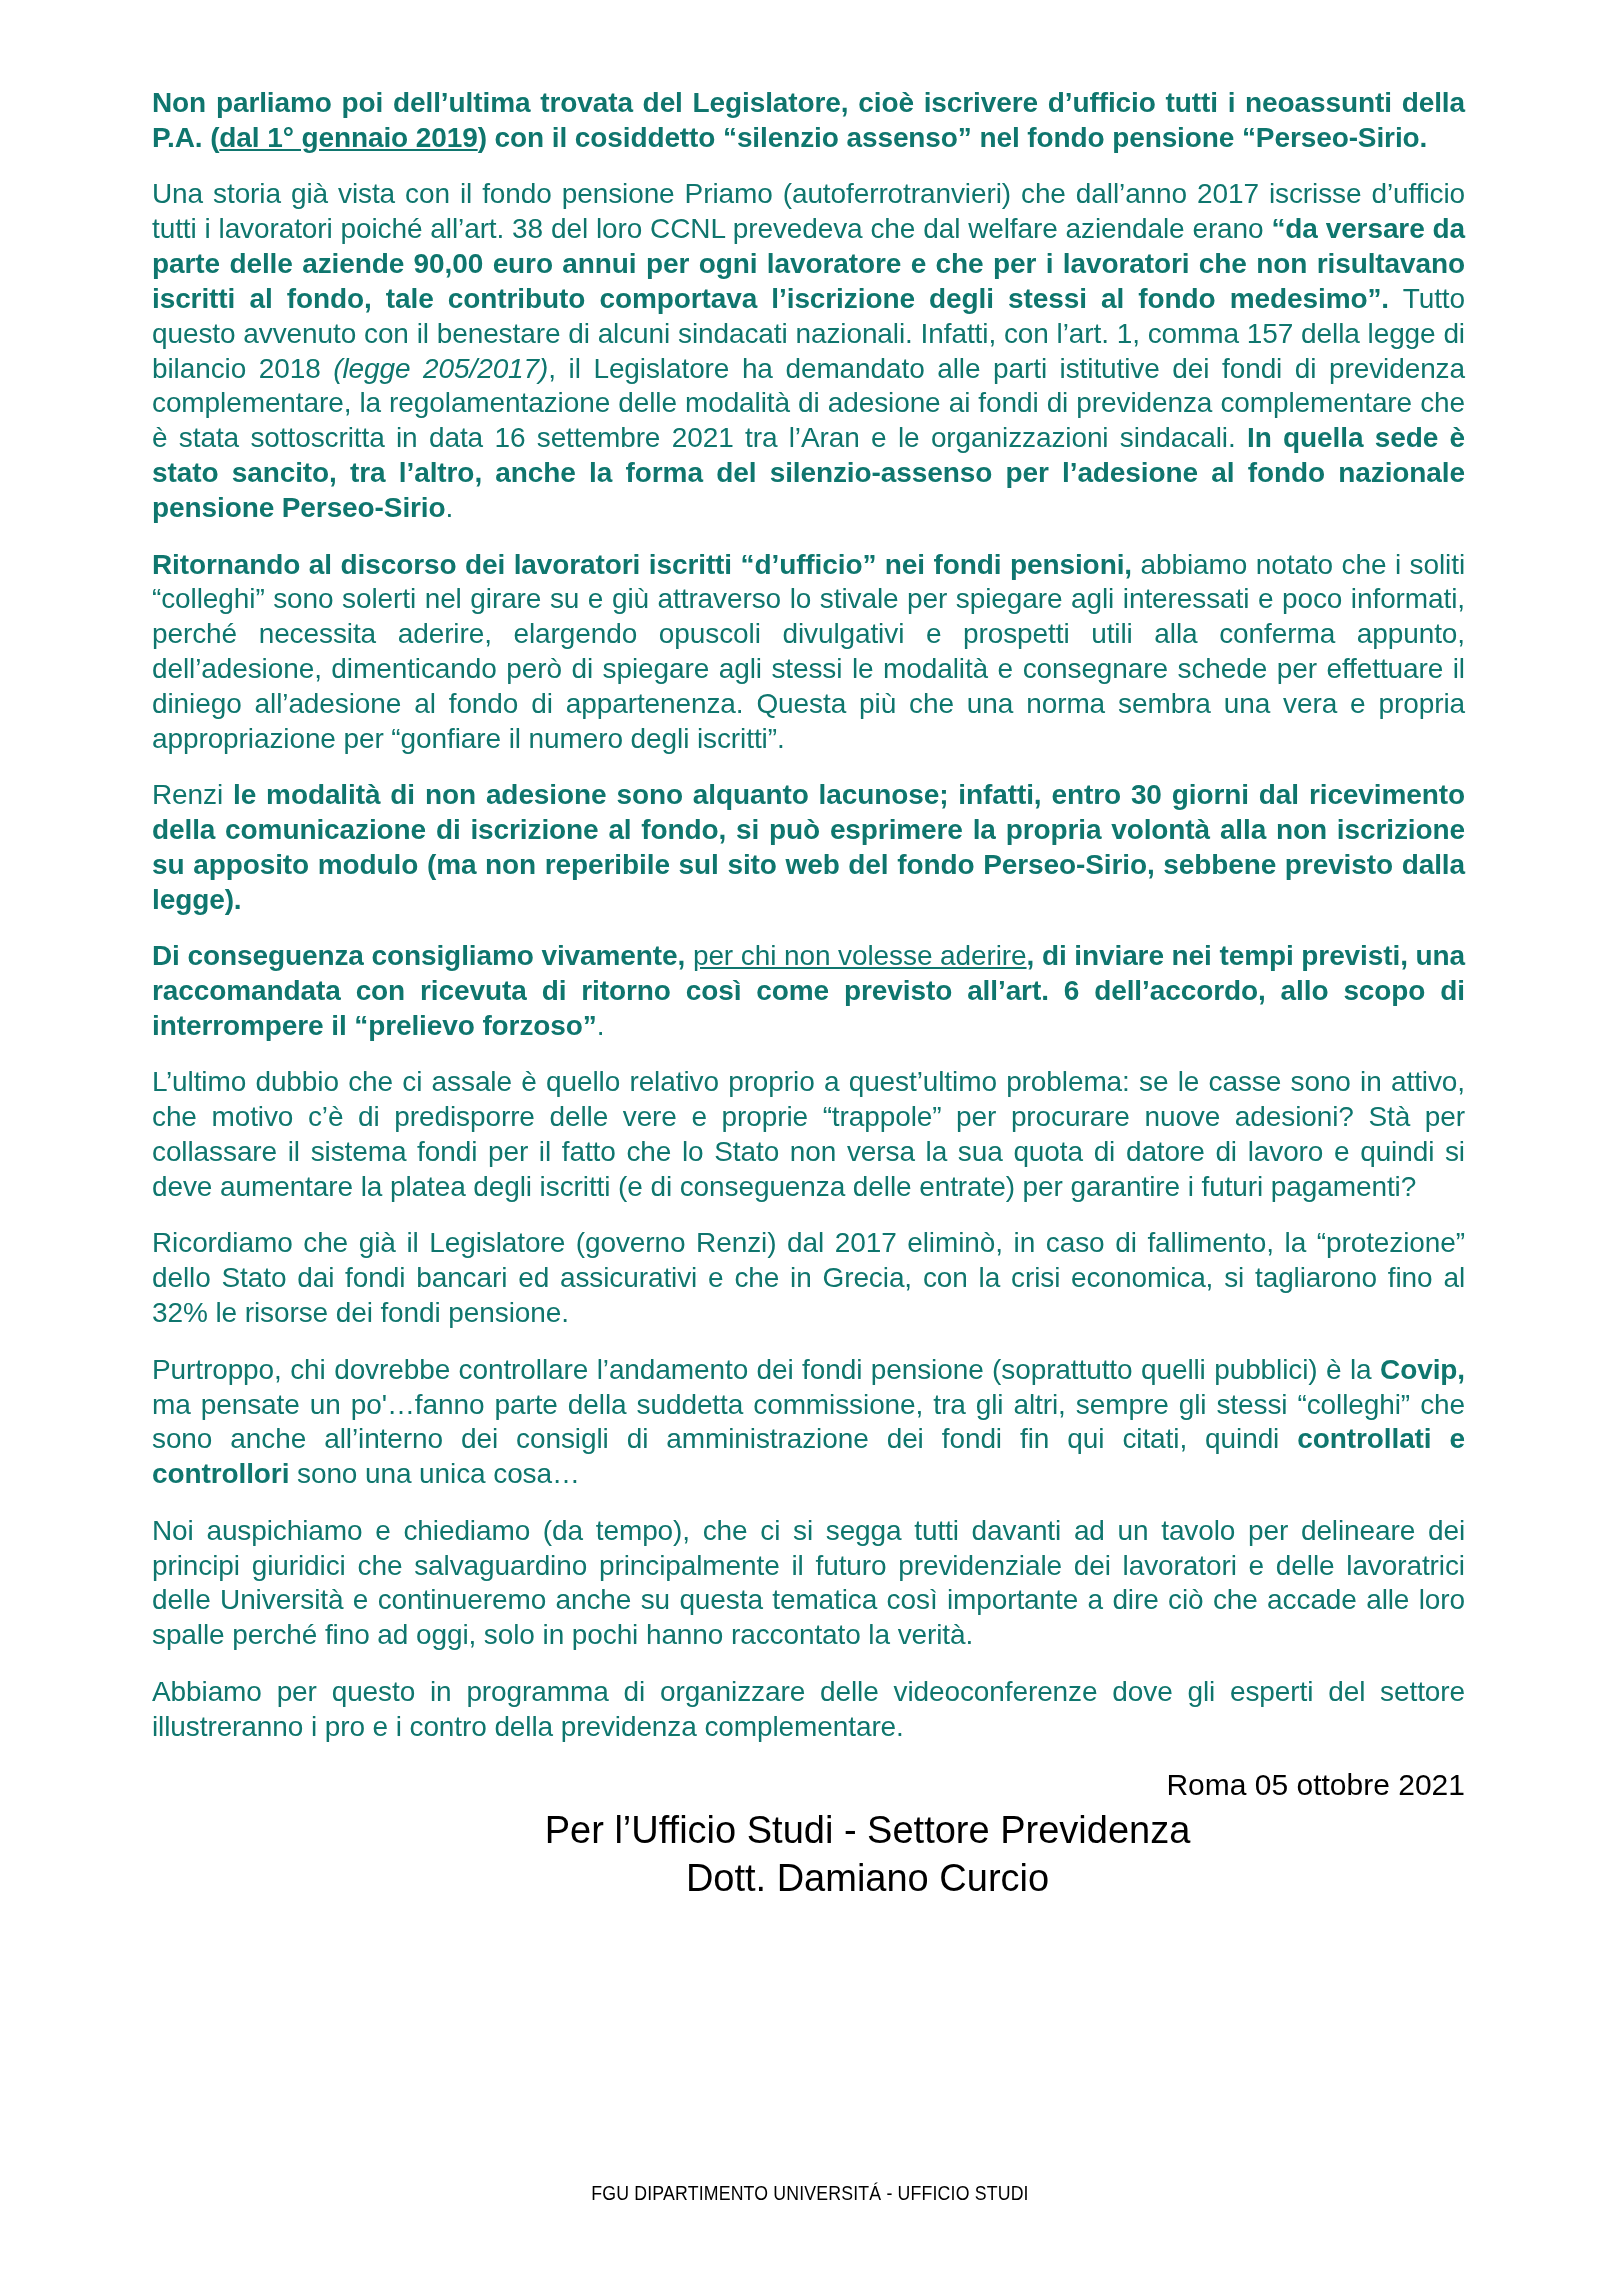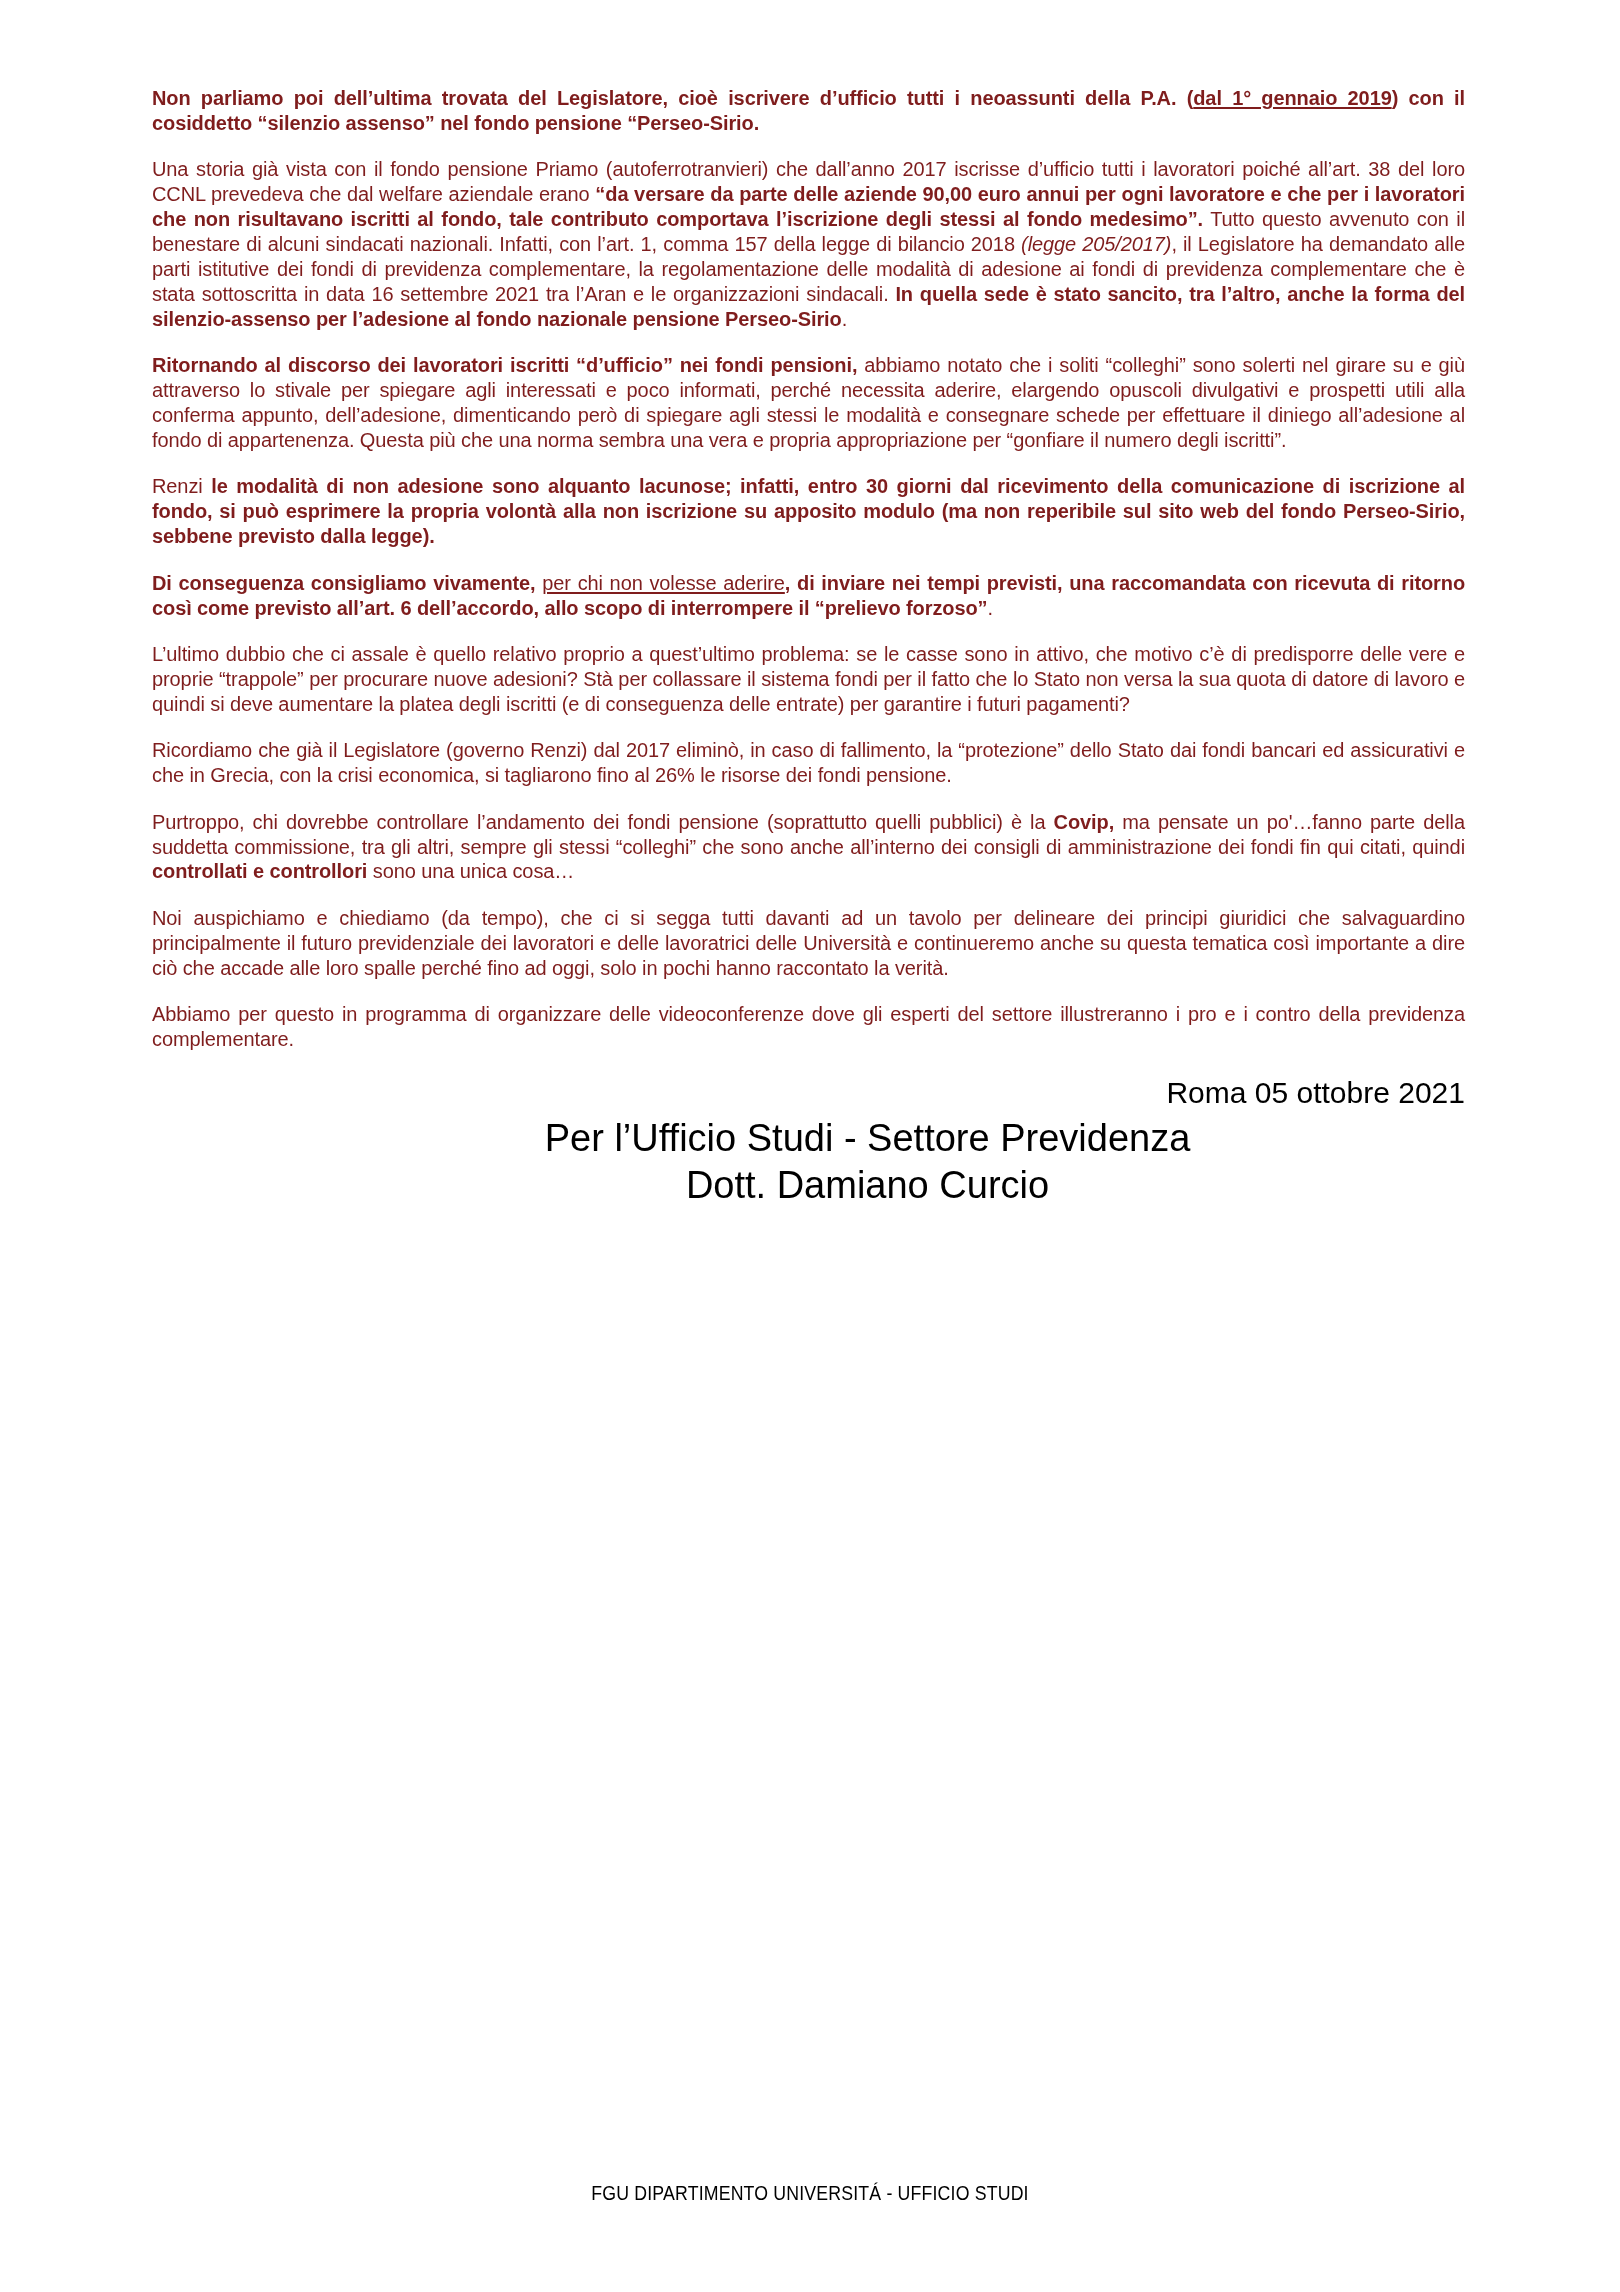--- a/index.html
+++ b/index.html
@@ -19,25 +19,25 @@
     overflow: hidden;
   }
   .content {
     position: absolute;
     left: 152px;
     top: 86px;
     width: 1313px;
   }
   p.para {
     margin: 0 0 21.6px 0;
-    font-size: 20px;
+    font-size: 28px;
     line-height: 1.245;
     text-align: justify;
     text-justify: inter-word;
-    color: #7f1d1d;
+    color: #0f766e;
     font-stretch: condensed;
     letter-spacing: -0.1px;
   }
   p.para:last-child { margin-bottom: 0; }
   .b { font-weight: bold; }
   .i { font-style: italic; }
   .u { text-decoration: underline; text-underline-offset: 2px; }
   .bu { font-weight: normal; text-decoration: underline; text-underline-offset: 2px;}
   .date-line {
     margin: 0 0 3.9px 0;
@@ -81,21 +81,21 @@
     <p class="para"><span>Una storia già vista con il fondo pensione Priamo (autoferrotranvieri) che dall’anno 2017 iscrisse d’ufficio tutti i lavoratori poiché all’art. 38 del loro CCNL prevedeva che dal welfare aziendale erano </span><span class="b">“da versare da parte delle aziende 90,00 euro annui per ogni lavoratore e che per i lavoratori che non risultavano iscritti al fondo, tale contributo comportava l’iscrizione degli stessi al fondo medesimo”.</span><span> Tutto questo avvenuto con il benestare di alcuni sindacati nazionali.  Infatti, con l’art. 1, comma 157 della legge di bilancio 2018 </span><span class="i">(legge 205/2017)</span><span>, il Legislatore ha demandato alle parti istitutive dei fondi di previdenza complementare, la regolamentazione delle modalità di adesione ai fondi di previdenza complementare che è stata sottoscritta in data 16 settembre 2021 tra l’Aran e le organizzazioni sindacali. </span><span class="b">In quella sede è stato sancito, tra l’altro, anche la forma del silenzio-assenso per l’adesione al fondo nazionale pensione Perseo-Sirio</span><span>.</span></p>
 
     <p class="para"><span class="b">Ritornando al discorso dei lavoratori iscritti “d’ufficio” nei fondi pensioni,</span><span> abbiamo notato che i soliti “colleghi” sono solerti nel girare su e giù attraverso lo stivale per spiegare agli interessati e poco informati, perché necessita aderire, elargendo opuscoli divulgativi e prospetti utili alla conferma appunto, dell’adesione, dimenticando però di spiegare agli stessi le modalità e consegnare schede per effettuare il diniego all’adesione al fondo di appartenenza. Questa più che una norma sembra una vera e propria appropriazione per “gonfiare il numero degli iscritti”.</span></p>
 
     <p class="para"><span>Renzi </span><span class="b">le modalità di non adesione sono alquanto lacunose; infatti, entro 30 giorni dal ricevimento della comunicazione di iscrizione al fondo, si può esprimere la propria volontà alla non iscrizione su apposito modulo (ma non reperibile sul sito web del fondo Perseo-Sirio, sebbene previsto dalla legge).</span></p>
 
     <p class="para"><span class="b">Di conseguenza consigliamo vivamente, </span><span class="bu">per chi non volesse aderire</span><span class="b">, di inviare nei tempi previsti, una raccomandata con ricevuta di ritorno così come previsto all’art. 6 dell’accordo, allo scopo di interrompere il “prelievo forzoso”</span><span>.</span></p>
 
     <p class="para"><span>L’ultimo dubbio che ci assale è quello relativo proprio a quest’ultimo problema: se le casse sono in attivo, che motivo c’è di predisporre delle vere e proprie “trappole” per procurare nuove adesioni? Stà per collassare il sistema fondi per il fatto che lo Stato non versa la sua quota di datore di lavoro e quindi si deve aumentare la platea degli iscritti (e di conseguenza delle entrate) per garantire i futuri pagamenti?</span></p>
 
-    <p class="para"><span>Ricordiamo che già il Legislatore (governo Renzi) dal 2017 eliminò, in caso di fallimento, la “protezione” dello Stato dai fondi bancari ed assicurativi e che in Grecia, con la crisi economica, si tagliarono fino al 26% le risorse dei fondi pensione.</span></p>
+    <p class="para"><span>Ricordiamo che già il Legislatore (governo Renzi) dal 2017 eliminò, in caso di fallimento, la “protezione” dello Stato dai fondi bancari ed assicurativi e che in Grecia, con la crisi economica, si tagliarono fino al 32% le risorse dei fondi pensione.</span></p>
 
     <p class="para"><span>Purtroppo, chi dovrebbe controllare l’andamento dei fondi pensione (soprattutto quelli pubblici) è la </span><span class="b">Covip,</span><span> ma pensate un po'…fanno parte della suddetta commissione, tra gli altri, sempre gli stessi “colleghi” che sono anche all’interno dei consigli di amministrazione dei fondi fin qui citati, quindi </span><span class="b">controllati e controllori</span><span> sono una unica cosa…</span></p>
 
     <p class="para"><span>Noi auspichiamo e chiediamo (da tempo), che ci si segga tutti davanti ad un tavolo per delineare dei principi giuridici che salvaguardino principalmente il futuro previdenziale dei lavoratori e delle lavoratrici delle Università e continueremo anche su questa tematica così importante a dire ciò che accade alle loro spalle perché fino ad oggi, solo in pochi hanno raccontato la verità.</span></p>
 
     <p class="para spacer-tight"><span>Abbiamo per questo in programma di organizzare delle videoconferenze dove gli esperti del settore illustreranno i pro e i contro della previdenza complementare.</span></p>
 
     <p class="date-line">Roma 05 ottobre 2021</p>
 
     <div class="sign-block">

